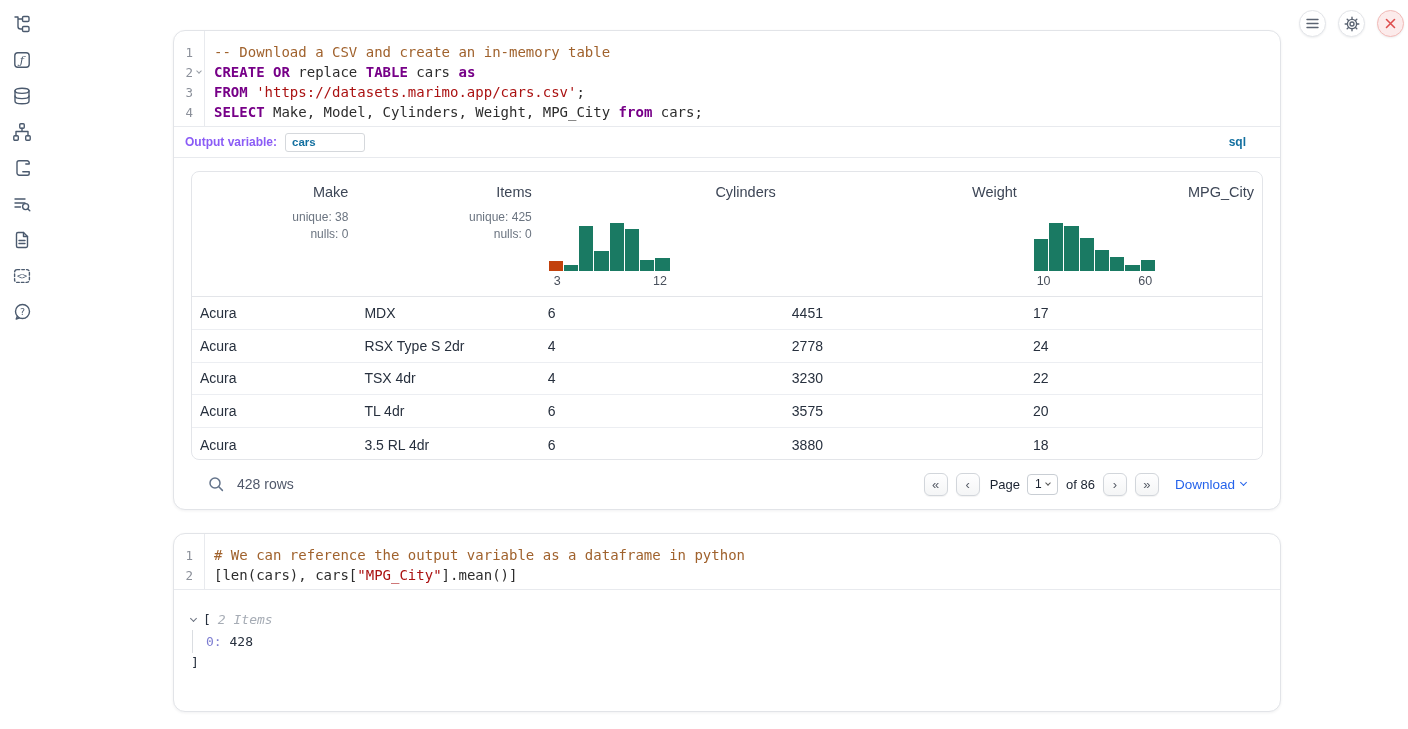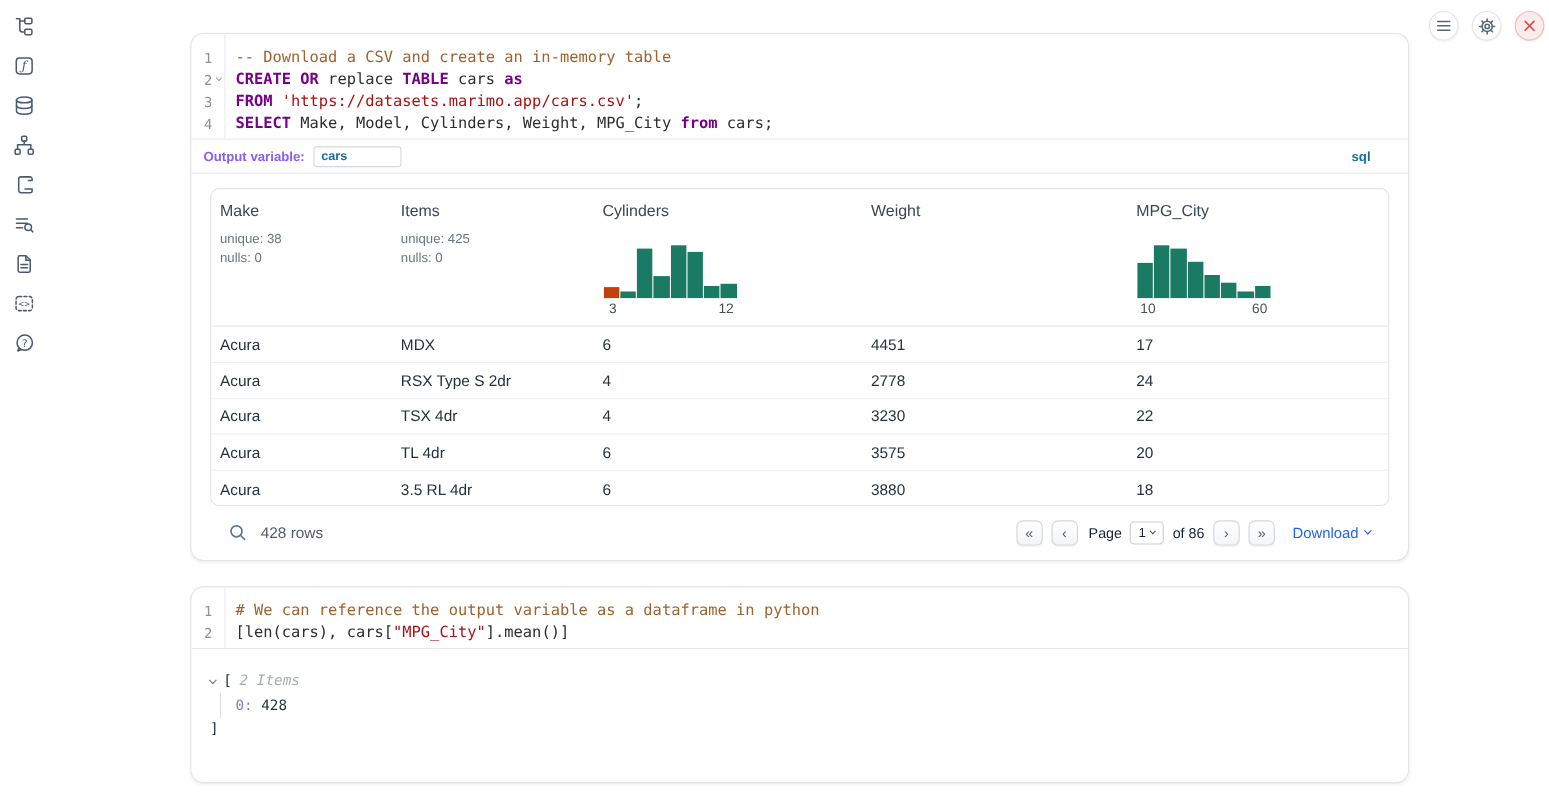--- a/index.html
+++ b/index.html
@@ -38,21 +38,21 @@
   
   .outvar { height:32px; border-top:1px solid #e8eaee; border-bottom:1px solid #e8eaee; display:flex; align-items:center; padding:0 34px 0 11px; }
   .outvar-label { color:#8b5cf6; font-weight:bold; font-size:12px; }
   .outvar-input { margin-left:8px; width:80px; height:19px; border:1px solid #d5d8dc; border-radius:3px; padding:0 6px; font-family:"Liberation Sans",sans-serif; font-weight:bold; font-size:11.5px; color:#1370a0; outline:none; }
   .lang-badge { margin-left:auto; color:#1370a0; font-weight:bold; font-size:12px; }
 
   
   .sql-output { padding:13px 17px 0; }
   .datatable { border:1px solid #e3e5e9; border-radius:8px; height:289px; overflow:hidden; }
   .thead { display:flex; height:125px; border-bottom:1px solid #e3e5e9; }
-  .th { padding:12px 8px 8px; display:flex; flex-direction:column; cursor:pointer; }
+  .th { padding:12px 8px 8px; display:flex; flex-direction:column; cursor:pointer;text-align:right; }
   .th-name { font-size:14.5px; color:#3d4656; }
   .th-stats { margin-top:9px; font-size:12px; color:#6b7480; line-height:16.5px; }
   .hist { margin-top:auto; width:121px; margin-left:1px; }
   .hist-bars { display:flex; align-items:flex-end; gap:1px; height:48px; }
   .bar { flex:1; background:#1a7a63; }
   .bar.hl { background:#c2410c; }
   .hist-axis { position:relative; height:17px; font-size:12.5px; color:#49505c; }
   .hist-axis span { position:absolute; top:3px; transform:translateX(-50%); }
   .tr { display:flex; height:32.8px; align-items:center; border-bottom:1px solid #eceef2; cursor:pointer; }
   .tr:last-child { border-bottom:none; }
@@ -72,21 +72,21 @@
   .of-label { margin-left:8px; font-size:13px; color:#1a2230; margin-right:8px; }
   .download { margin-left:16px; display:flex; align-items:center; gap:6px; color:#2563eb; font-size:13.5px; cursor:pointer; }
   .download .chev { width:5px; height:5px; border-width:1.4px; margin-top:-3px; }
 
   
   .py-output { }
   .tree { font-family:"DejaVu Sans Mono",monospace; font-size:13px; color:#27303e; padding:18px 0 0 17px; }
   .tree-head { display:flex; align-items:center; height:22px; }
   .tree-head .chev { width:5px; height:5px; border-width:1.3px; color:#6b7280; margin:-2px 7px 0 0; cursor:pointer; }
   .items-label { color:#a6acb5; font-style:italic; margin-left:7px; }
-  .tree-body { margin-left:9px; border-left:1px solid #dadde1; padding-left:13px; }
+  .tree-body { margin-left:1px; border-left:1px solid #dadde1; padding-left:13px; }
   .tree-entry { height:23px; line-height:23px; white-space:pre; }
   .tree-key { color:#7d7dd1; }
   .tree-val { color:#27303e; }
   .tree-close { height:20px; line-height:20px; }
 </style>
 </head>
 <body>
 
 <div class="sidebar">
   <div class="side-icon">

